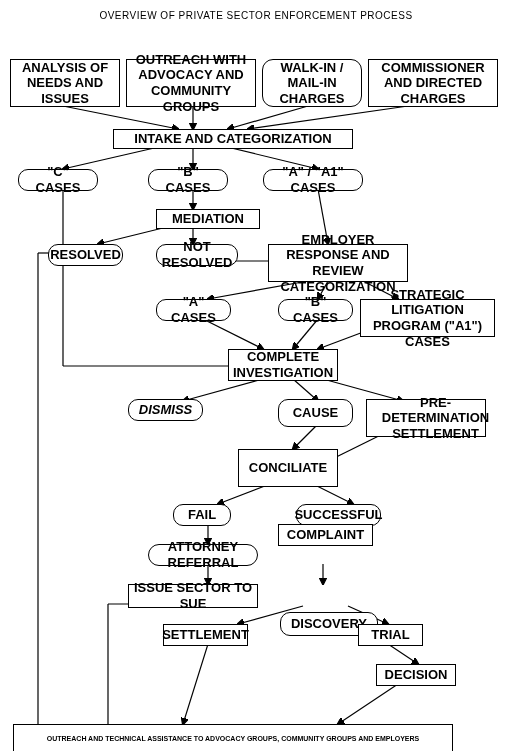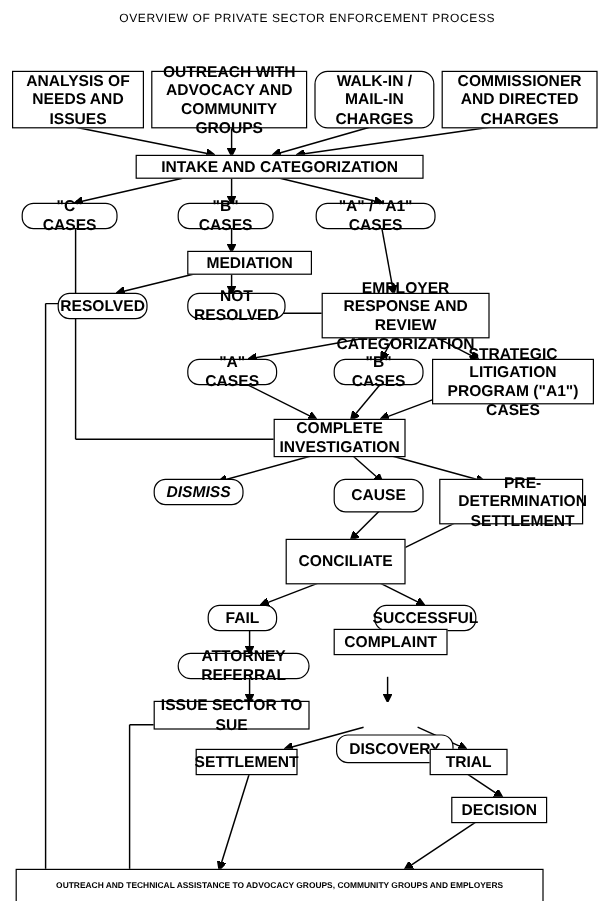--- a/index.html
+++ b/index.html
@@ -195,21 +195,21 @@
 INVESTIGATION</div>
 
     <div class="box rounded" style="left:120px; top:368px; width:75px; height:22px;font-style:italic;">DISMISS</div>
     <div class="box rounded" style="left:270px; top:368px; width:75px; height:28px;">CAUSE</div>
     <div class="box rect" style="left:358px; top:368px; width:120px; height:38px;padding-left:24px;">PRE-DETERMINATION
 SETTLEMENT</div>
 
     <div class="box rect" style="left:230px; top:418px; width:100px; height:38px;">CONCILIATE</div>
 
     <div class="box rounded" style="left:165px; top:473px; width:58px; height:22px;">FAIL</div>
-    <div class="box rounded" style="left:304px; top:473px; width:85px; height:22px;">SUCCESSFUL</div>
+    <div class="box rounded" style="left:288px; top:473px; width:85px; height:22px;">SUCCESSFUL</div>
 
     <div class="box rect" style="left:140px; top:513px; width:110px; height:22px;border-radius:11px;">ATTORNEY REFERRAL</div>
     <div class="box rect" style="left:270px; top:493px; width:95px; height:22px;">COMPLAINT</div>
 
     <div class="box rect" style="left:120px; top:553px; width:130px; height:24px;">ISSUE SECTOR TO SUE</div>
     <div class="box rect" style="left:272px; top:581px; width:98px; height:24px;border-radius:10px;">DISCOVERY</div>
 
     <div class="box rect" style="left:155px; top:593px; width:85px; height:22px;">SETTLEMENT</div>
     <div class="box rect" style="left:350px; top:593px; width:65px; height:22px;">TRIAL</div>
 

